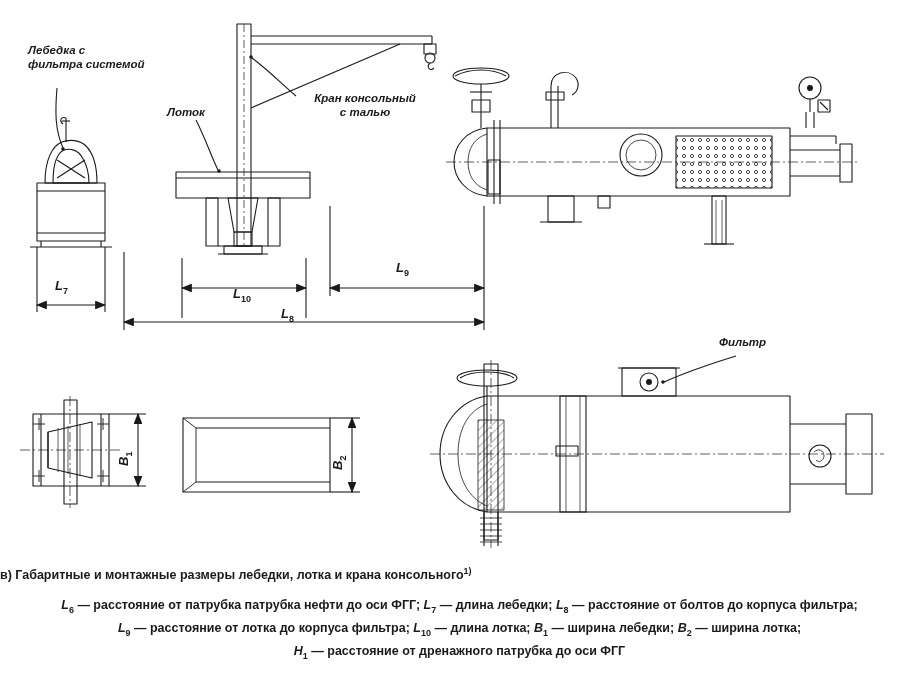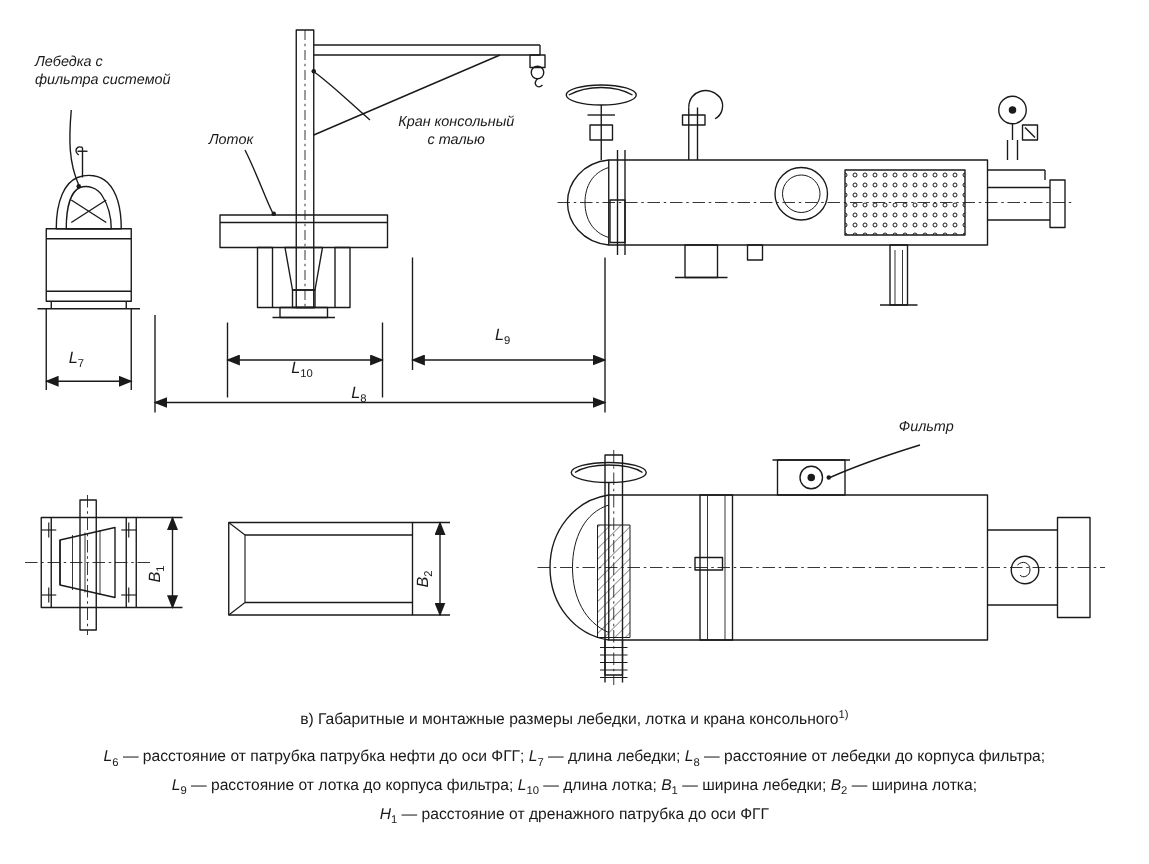--- a/index.html
+++ b/index.html
@@ -3,24 +3,24 @@
 <meta charset="utf-8">
 <style>
   html, body { margin:0; padding:0; background:#ffffff; }
   body {
     width:919px; height:691px;
     font-family:"Liberation Sans", sans-serif;
     color:#1a1a1a;
     position:relative;
     overflow:hidden;
   }
-  .page { position:relative; width:919px; height:518px; }
+  .page { position:relative; width:919px; height:518px;font-weight:bold; }
   svg.drawing { position:absolute; left:0; top:0; }
 
-  .cap { position:absolute; text-align:center; }
+  .cap { position:absolute; text-align:left; }
   .caption-main {
     left:0; right:0; top:566px;
     font-size:12.5px;
   }
   .caption-main sup { font-size:9px; }
 
   .legend {
     position:absolute; left:0; right:0; top:596px;
     font-size:12.5px; line-height:18.6px; text-align:center;
   }
@@ -326,21 +326,21 @@
   <div class="dimlabel vert" style="left:330px; top:470px;">
     <span class="var">B</span><sub>2</sub>
   </div>
 
   <div class="cap caption-main">
     <span>в) Габаритные и монтажные размеры лебедки, лотка и крана консольного</span><sup>1)</sup>
   </div>
 
   <div class="legend">
     <div>
-      <span class="var">L<sub>6</sub></span><span> — расстояние от патрубка патрубка нефти до оси ФГГ;  </span><span class="var">L<sub>7</sub></span><span> — длина лебедки; </span><span class="var">L<sub>8</sub></span><span> — расстояние от лебедки до корпуса фильтра;</span>
+      <span class="var">L<sub>6</sub></span><span> — расстояние от патрубка патрубка нефти до оси ФГГ;  </span><span class="var">L<sub>7</sub></span><span> — длина лебедки; </span><span class="var">L<sub>8</sub></span><span> — расстояние от болтов до корпуса фильтра;</span>
     </div>
     <div>
       <span class="var">L<sub>9</sub></span><span> — расстояние от лотка до корпуса фильтра; </span><span class="var">L<sub>10</sub></span><span> — длина лотка; </span><span class="var">B<sub>1</sub></span><span> — ширина лебедки; </span><span class="var">B<sub>2</sub></span><span> — ширина лотка;</span>
     </div>
     <div>
       <span class="var">H<sub>1</sub></span><span> — расстояние от дренажного патрубка до оси ФГГ</span>
     </div>
   </div>
 
 </div>

